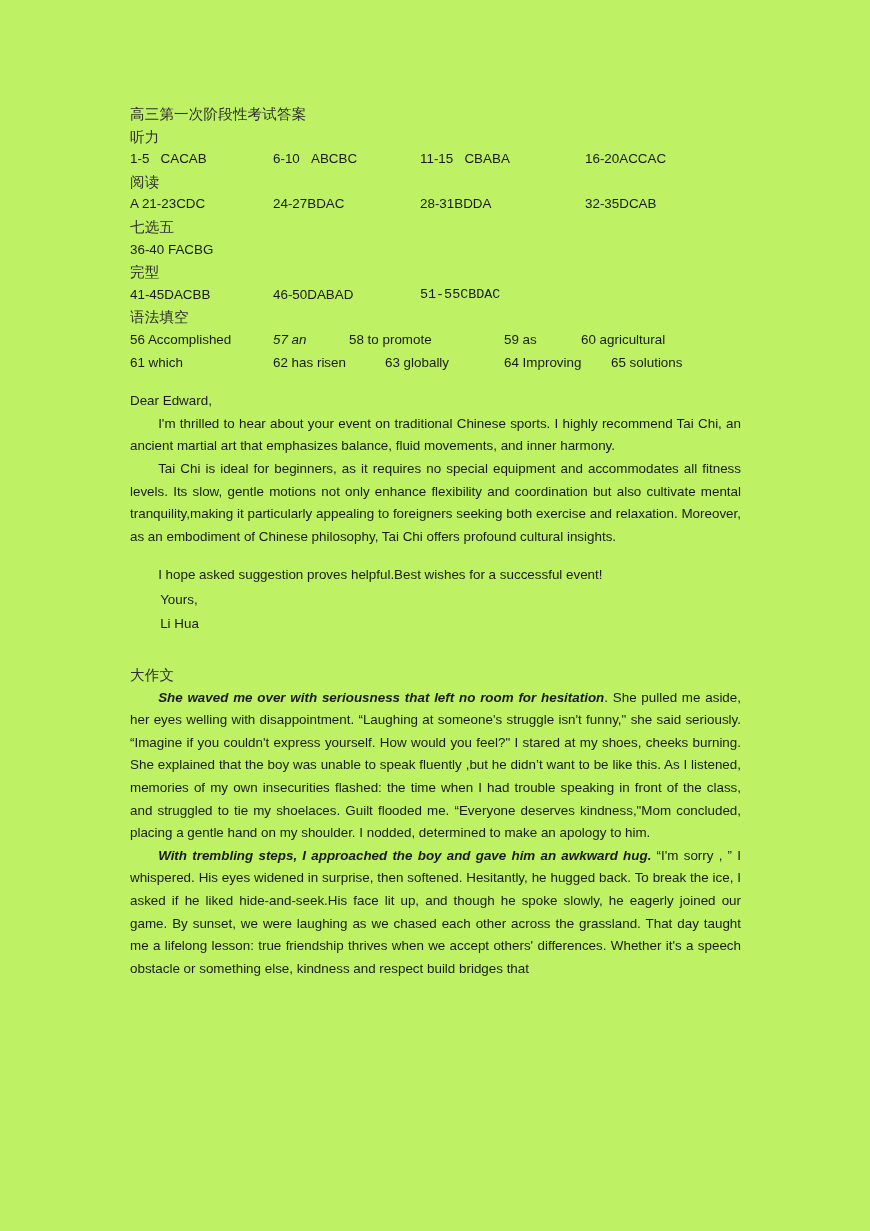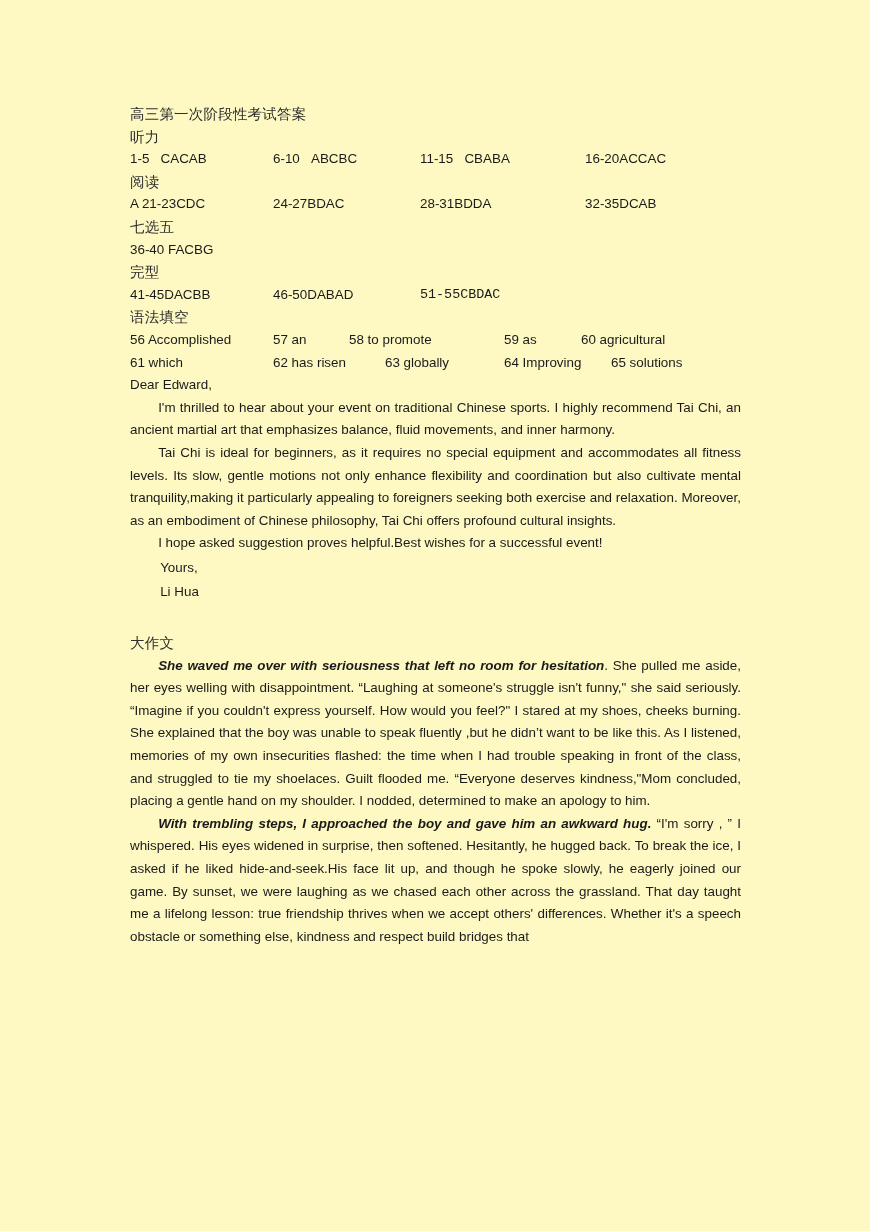--- a/index.html
+++ b/index.html
@@ -17,21 +17,21 @@
     color: #1a1a1a;
     -webkit-font-smoothing: antialiased;
   }
 
   .page {
     position: absolute;
     left: 0;
     top: 0;
     width: 870px;
     height: 1231px;
-    background: #fef9c3;
+    background: #bef264;
   }
 
   
   .content {
     position: absolute;
     left: 130px;
     top: 103px;
     width: 611px;
   }
 
@@ -69,20 +69,21 @@
     hyphens: none;
   }
   .body-para.indent {
     text-indent: 2.1em;
   }
   .body-para.flush {
     text-indent: 0;
   }
   .body-para.last-line-left {
     text-align: left;
+    margin-top: 16px;
   }
   .sig-line {
     font-size: 13.4px;
     line-height: 22.6px;
     text-indent: 2.1em;
     margin: 2px;
     white-space: nowrap;
   }
 
   .bi {
@@ -125,21 +126,21 @@
     <div class="cn-heading">完型</div>
     <div class="ans-row">
       <span class="cell" style="left:0px;">41-45DACBB</span>
       <span class="cell" style="left:143px;">46-50DABAD</span>
       <span class="cell" style="left:290px;font-family:Liberation Mono, monospace;">51-55CBDAC</span>
     </div>
 
     <div class="cn-heading">语法填空</div>
     <div class="ans-row">
       <span class="cell" style="left:0px;">56 Accomplished</span>
-      <span class="cell" style="left:143px;">57 an</span>
+      <span class="cell" style="left:143px;font-style:italic;">57 an</span>
       <span class="cell" style="left:219px;">58 to promote</span>
       <span class="cell" style="left:374px;">59 as</span>
       <span class="cell" style="left:451px;">60 agricultural</span>
     </div>
     <div class="ans-row">
       <span class="cell" style="left:0px;">61 which</span>
       <span class="cell" style="left:143px;">62 has risen</span>
       <span class="cell" style="left:255px;">63 globally</span>
       <span class="cell" style="left:374px;">64 Improving</span>
       <span class="cell" style="left:481px;">65 solutions</span>

